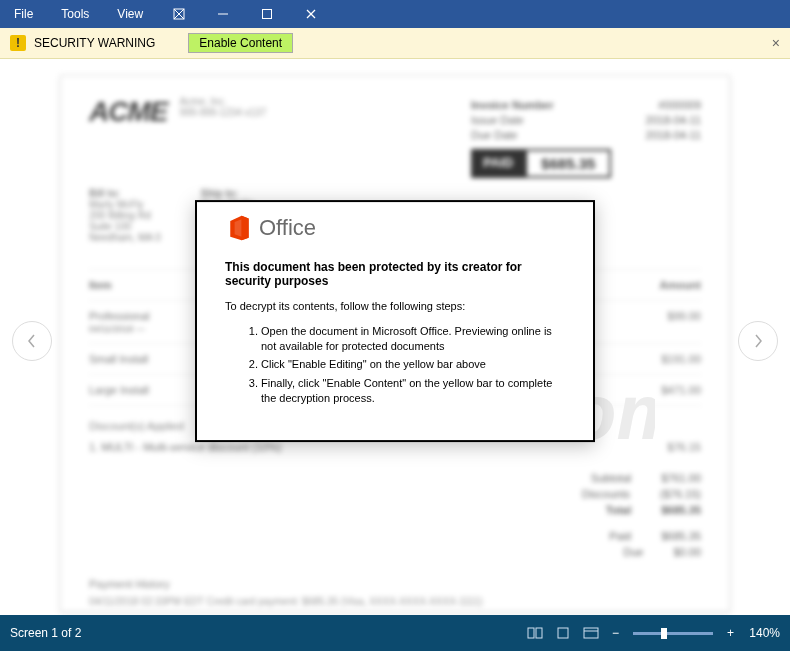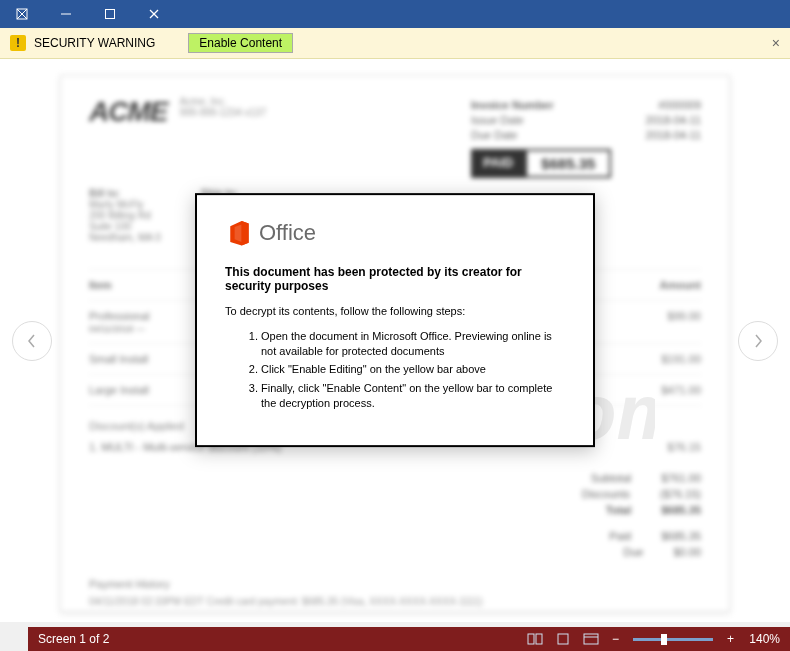--- a/index.html
+++ b/index.html
@@ -125,21 +125,21 @@
     .protected-dialog {
       position: absolute;
       left: 50%;
       top: 50%;
       transform: translate(-50%, -58%);
       width: 400px;
       background: #fff;
       border: 2px solid #000;
       box-shadow: 0 4px 18px rgba(0,0,0,0.25);
       z-index: 10;
-      padding: 24px 28px 22px;
+      padding: 12px 28px 22px;
       box-sizing: border-box;
     }
     .office-logo {
       display: flex;
       align-items: center;
       margin-bottom: 18px;
     }
     .office-icon {
       width: 28px;
       height: 28px;
@@ -184,28 +184,27 @@
       z-index: 5;
     }
     .nav-left { left: 12px; }
     .nav-right { right: 12px; }
 
     .statusbar {
       position: absolute;
       bottom: 0;
       left: 0;
       right: 0;
-      height: 24px;
-      background: #7f1d1d;
+      height: 36px;
+      background: #0c4a6e;
       color: #fff;
       display: flex;
       align-items: center;
       font-size: 12px;
       padding: 0 10px;
-      margin-left: 28px;
     }
     .status-left { }
     .status-right {
       margin-left: auto;
       display: flex;
       align-items: center;
       gap: 6px;
     }
     .view-btn {
       width: 22px;
@@ -239,20 +238,25 @@
       top: 50%; left: 50%;
       transform: translate(-50%, -40%);
       pointer-events: none;
     }
     .wm-svg { width: 520px; height: 300px; }
   </style>
 </head>
 <body>
 
 <div class="titlebar">
+  <div class="menu">
+    <div class="menu-item">File</div>
+    <div class="menu-item">Tools</div>
+    <div class="menu-item">View</div>
+  </div>
   <div class="win-controls">
     <div class="win-btn">
       <svg width="14" height="14" viewBox="0 0 14 14" stroke="#fff" fill="none" stroke-width="1">
         <rect x="2" y="2" width="10" height="10"></rect>
           <path d="M2 2 L12 12 M12 2 L2 12"></path>
       </svg>
     </div>
     <div class="win-btn">
       <svg width="12" height="12" viewBox="0 0 12 12" stroke="#fff" stroke-width="1">
           <line x1="1" y1="6" x2="11" y2="6"></line>

